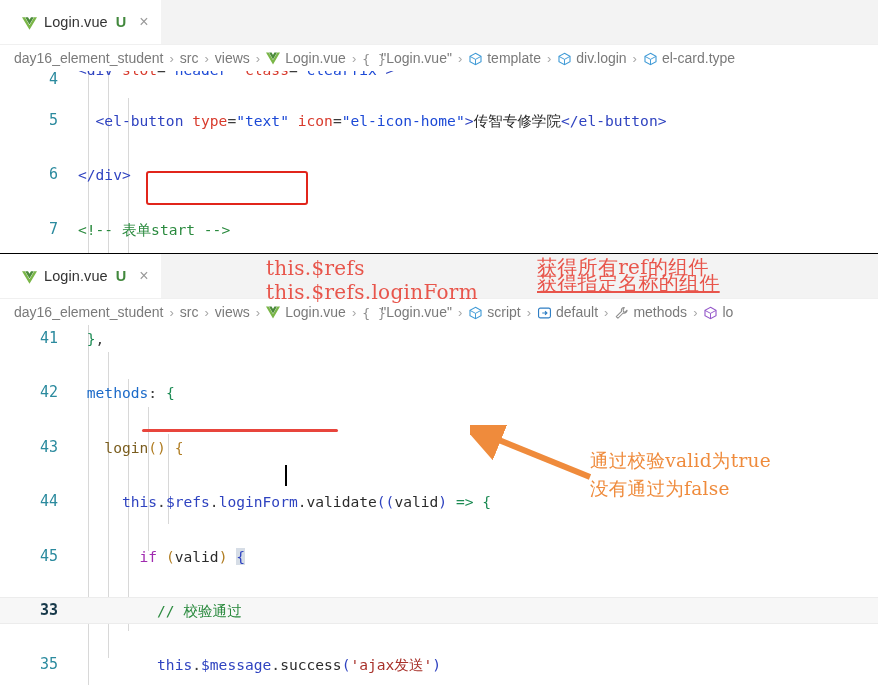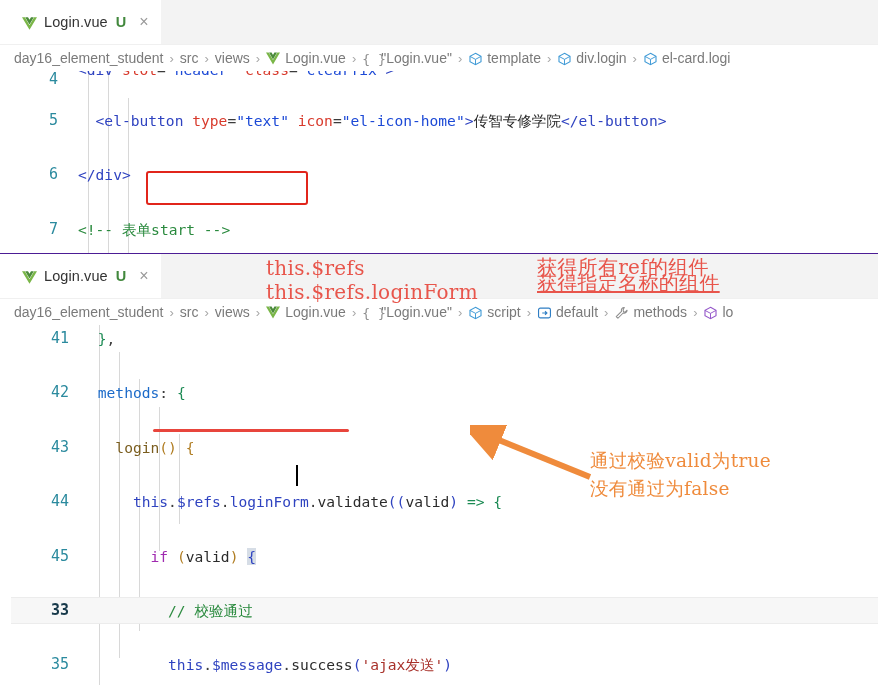--- a/index.html
+++ b/index.html
@@ -3,21 +3,21 @@
 <meta charset="utf-8">
 <style>
   html,body{margin:0;padding:0;}
   body{
     width:878px;height:685px;
     background:#ffffff;
     font-family:"Liberation Sans",sans-serif;
     overflow:hidden;
     position:relative;
   }
-  .screen{position:relative;width:878px;height:685px;overflow:hidden;background:#4c1d95;}
+  .screen{position:relative;width:878px;height:685px;overflow:hidden;background:#000000;}
 
   
   .pane{position:absolute;left:0;width:878px;overflow:hidden;background:#ffffff;}
 
   
   .tabstrip{
     position:relative;height:44px;background:#f3f3f3;
     border-bottom:1px solid #f0f0f0;
   }
   .tabstrip .edge-left{position:absolute;left:0;top:0;width:8px;height:44px;background:#ffffff;}
@@ -199,21 +199,21 @@
         <span class="ctext">div.login</span>
       </span>
       <span class="sep">›</span>
       <span class="crumb">
         <span class="bc-ico">
           <svg viewBox="0 0 16 16" width="15" height="14">
               <path d="M8 1.5 L14.3 5 L14.3 11 L8 14.5 L1.7 11 L1.7 5 Z" fill="none" stroke="#3f9ad6" stroke-width="1.25"></path>
               <path d="M1.7 5 L8 8.4 L14.3 5 M8 8.4 L8 14.5" fill="none" stroke="#3f9ad6" stroke-width="1.1"></path>
             </svg>
         </span>
-        <span class="ctext">el-card.logi</span>
+        <span class="ctext">el-card.type</span>
       </span>
     </div>
 
     <div class="code" style="height:183px;">
       <div class="guide" style="left:88px;top:0;height:183px;"></div>
       <div class="guide" style="left:108px;top:0;height:183px;"></div>
       <div class="guide" style="left:128px;top:27px;height:156px;"></div>
 
       <div class="row" style="height:18px;top:0;overflow:hidden;">
         <span class="ln" style="line-height:16px;">4</span>
@@ -317,21 +317,21 @@
         <span class="bc-ico">
           <svg viewBox="0 0 16 16" width="15" height="14">
               <path d="M8 1.5 L14.3 5 L14.3 11 L8 14.5 L1.7 11 L1.7 5 Z" fill="none" stroke="#9355c9" stroke-width="1.25"></path>
               <path d="M1.7 5 L8 8.4 L14.3 5 M8 8.4 L8 14.5" fill="none" stroke="#9355c9" stroke-width="1.1"></path>
             </svg>
         </span>
         <span class="ctext">lo</span>
       </span>
     </div>
 
-    <div class="code" style="height:361px;margin-left:11px;">
+    <div class="code" style="height:361px;">
       <div class="guide" style="left:88px;top:0;height:361px;"></div>
       <div class="guide" style="left:108px;top:27.2px;height:306px;"></div>
       <div class="guide" style="left:128px;top:54.4px;height:252px;"></div>
       <div class="guide" style="left:148px;top:81.6px;height:144px;"></div>
       <div class="guide" style="left:168px;top:108.8px;height:90px;"></div>
 
       <div class="row" style="top:0;">
         <span class="ln">41</span>
         <span class="src"> <span class="t-brace1">}</span><span class="t-punct">,</span></span>
       </div>

